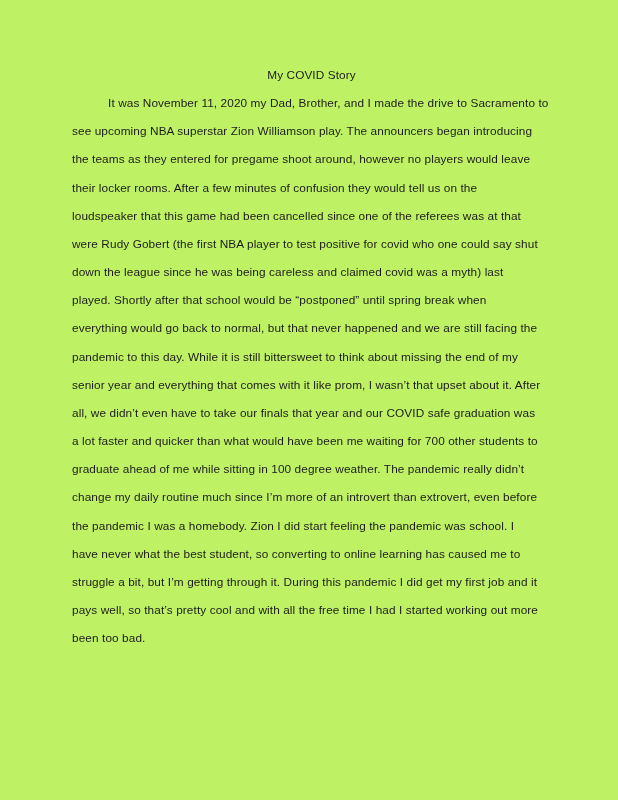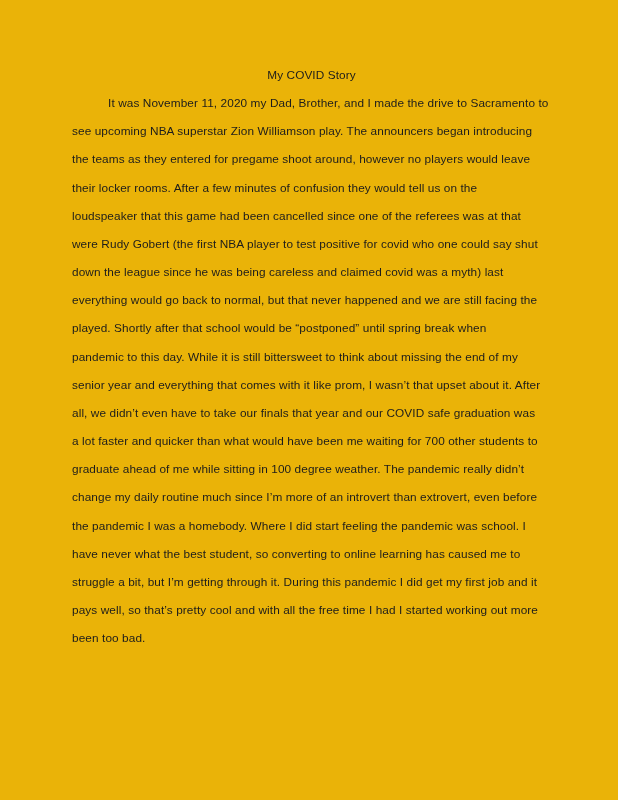--- a/index.html
+++ b/index.html
@@ -7,21 +7,21 @@
     padding: 0;
     background: #ffffff;
     width: 618px;
     height: 800px;
     overflow: hidden;
   }
   .page {
     position: relative;
     width: 618px;
     height: 800px;
-    background: #eab308;
+    background: #bef264;
     font-family: "Liberation Sans", "DejaVu Sans", sans-serif;
     color: #1c1c1c;
   }
   .doc {
     position: absolute;
     left: 72px;
     top: 61px;
     width: 479px;
     font-size: 11.8px;
     line-height: 28.15px;
@@ -44,27 +44,27 @@
 <div class="page">
   <div class="doc">
     <div class="doc-title">My COVID Story</div>
     <div class="line first">It was November 11, 2020 my Dad, Brother, and I made the drive to Sacramento to</div>
     <div class="line">see upcoming NBA superstar Zion Williamson play. The announcers began introducing</div>
     <div class="line">the teams as they entered for pregame shoot around, however no players would leave</div>
     <div class="line">their locker rooms. After a few minutes of confusion they would tell us on the</div>
     <div class="line">loudspeaker that this game had been cancelled since one of the referees was at that</div>
     <div class="line">were Rudy Gobert (the first NBA player to test positive for covid who one could say shut</div>
     <div class="line">down the league since he was being careless and claimed covid was a myth) last</div>
+    <div class="line">played. Shortly after that school would be “postponed” until spring break when</div>
     <div class="line">everything would go back to normal, but that never happened and we are still facing the</div>
-    <div class="line">played. Shortly after that school would be “postponed” until spring break when</div>
     <div class="line">pandemic to this day. While it is still bittersweet to think about missing the end of my</div>
     <div class="line">senior year and everything that comes with it like prom, I wasn’t that upset about it. After</div>
     <div class="line">all, we didn’t even have to take our finals that year and our COVID safe graduation was</div>
     <div class="line">a lot faster and quicker than what would have been me waiting for 700 other students to</div>
     <div class="line">graduate ahead of me while sitting in 100 degree weather. The pandemic really didn’t</div>
     <div class="line">change my daily routine much since I’m more of an introvert than extrovert, even before</div>
-    <div class="line">the pandemic I was a homebody. Where I did start feeling the pandemic was school. I</div>
+    <div class="line">the pandemic I was a homebody. Zion I did start feeling the pandemic was school. I</div>
     <div class="line">have never what the best student, so converting to online learning has caused me to</div>
     <div class="line">struggle a bit, but I’m getting through it. During this pandemic I did get my first job and it</div>
     <div class="line">pays well, so that’s pretty cool and with all the free time I had I started working out more</div>
     <div class="line">been too bad.</div>
   </div>
 </div>
 
 </body></html>

